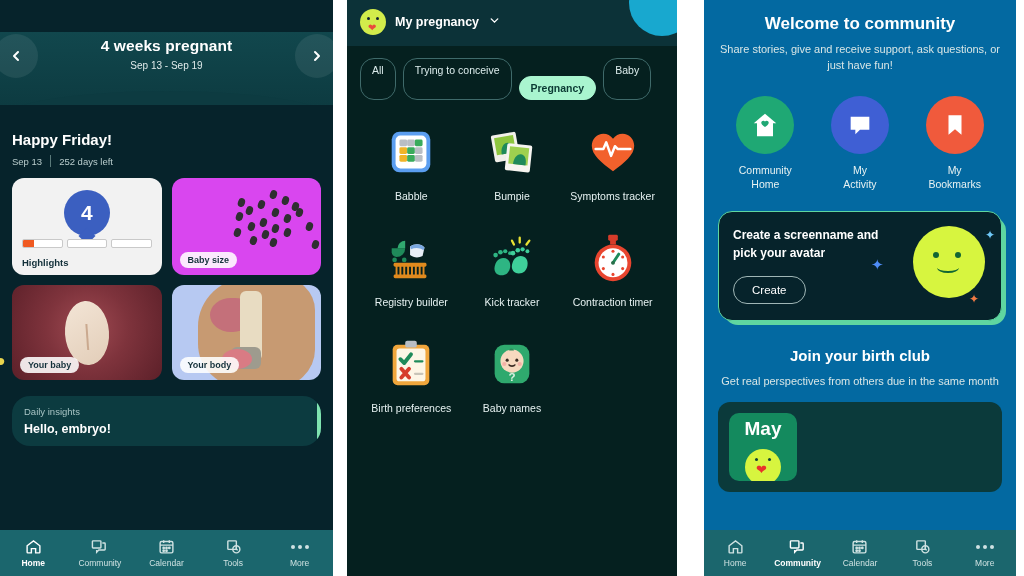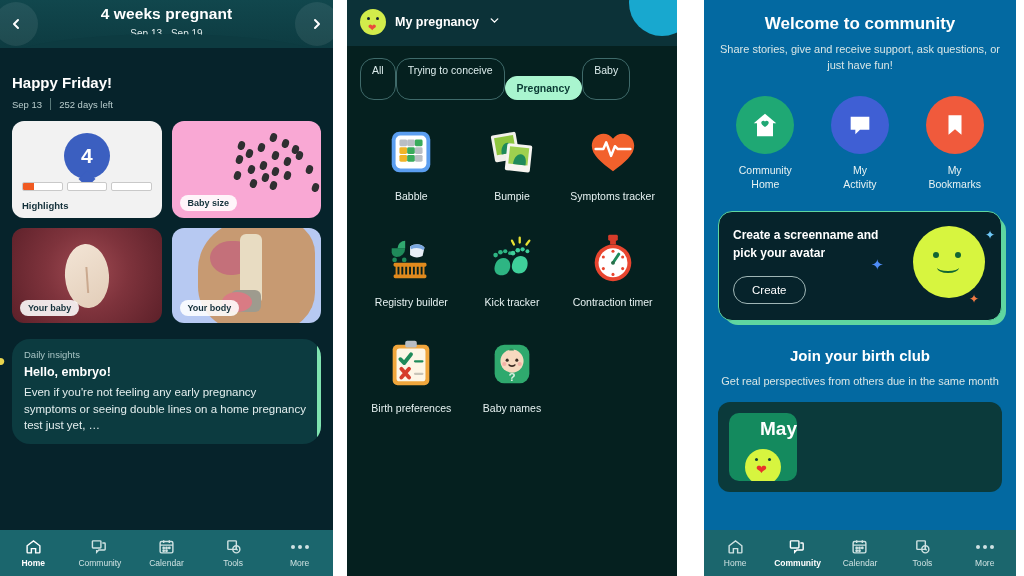--- a/index.html
+++ b/index.html
@@ -8,22 +8,23 @@
 
   .stage { position:relative; width:1024px; height:576px; background:#fff; }
 
   .panel { position:absolute; top:0; height:576px; overflow:hidden; background:#06232b; }
   #panel1 { left:0;   width:333px; }
   #panel2 { left:347px; width:330px; background:#05201f; }
   #panel3 { left:704px; width:312px; background:#0369a1; }
 
   
   .p1-head {
-    position:relative; height:48px; background:#10444a;
+    position:relative; height:73px; background:#10444a;
     background:linear-gradient(180deg,#11474d 0%,#0d3b41 100%);
+    margin-top:32px;
   }
   .p1-head:after{
     content:""; position:absolute; left:0; right:0; bottom:-14px; height:28px;
     background:#0d3b41; border-radius:50% 50% 0 0 / 100% 100% 0 0;
   }
   .arrow-btn {
     position:absolute; top:2px; width:44px; height:44px; border-radius:50%;
     background:rgba(255,255,255,0.08); display:flex; align-items:center; justify-content:center;
     color:#fff; cursor:pointer;
   }
@@ -34,21 +35,21 @@
   .p1-range { text-align:center; color:#dfeaea; font-size:10px; margin-top:5px; }
 
   .p1-body { position:relative; background:#06232b; padding:0 12px; height:516px; }
   .greet { color:#fff; font-size:15px; font-weight:bold; padding-top:26px; }
   .greet-sub { color:#b9cdcd; font-size:9.5px; margin-top:7px; display:flex; align-items:center; gap:8px;}
   .greet-sub .divider{ display:inline-block; width:1px; height:12px; background:#5a7a7a;}
 
   .card-grid { display:grid; grid-template-columns:1fr 1fr; gap:10px; margin-top:11px; }
   .card { border-radius:12px; overflow:hidden; position:relative; height:97px; }
   .card.light { background:#f2f2f2; }
-  .card.white { background:#f9a8d4;text-align:center; }
+  .card.white { background:#d946ef;text-align:center; }
 
   .bubble-wrap{ position:absolute; left:0; right:0; top:12px; display:flex; justify-content:center;}
   .bubble { width:46px; height:46px; border-radius:50%; background:#3b5fc0; color:#fff;
             display:flex;align-items:center;justify-content:center;font-size:21px;font-weight:bold;position:relative;}
   .bubble:after{content:"";position:absolute;bottom:-6px;left:50%;transform:translateX(-50%) rotate(45deg);
                 width:12px;height:12px;background:#3b5fc0;border-radius:0 0 3px 0;}
   .segbar{ position:absolute; left:10px; right:10px; bottom:27px; display:flex; gap:4px;}
   .seg{ flex:1; height:9px; border:1px solid #c9c9c9; border-radius:2px; background:#fff; position:relative; overflow:hidden;}
   .seg .fill{ position:absolute; left:0; top:0; bottom:0; background:#f05a22; }
   .card-label{ position:absolute; left:10px; bottom:7px; color:#13303a; font-size:9.5px; font-weight:bold;}
@@ -94,21 +95,21 @@
   
   .p2-head{ position:relative; height:46px; background:#0c3238; overflow:hidden;}
   .p2-circle{ position:absolute; right:-18px; top:-30px; width:66px; height:66px; border-radius:50%; background:#18a8cf;}
   .p2-headrow{ position:relative; display:flex; align-items:center; gap:9px; padding:9px 0 0 13px;}
   .p2-avatar{ width:26px;height:26px;border-radius:50%;background:#d2ec4b;position:relative;}
   .p2-avatar .eye{position:absolute;top:8px;width:3px;height:3px;border-radius:50%;background:#123;}
   .p2-avatar .eye.l{left:7px;} .p2-avatar .eye.r{right:7px;}
   .p2-avatar .heart{position:absolute;left:8px;bottom:3px;width:10px;height:9px;color:#e94b3c;font-size:10px;line-height:9px;}
   .p2-headtitle{ color:#fff; font-size:12.5px; font-weight:bold;}
   .chev{ color:#fff; }
-  .chips{ display:flex; gap:0; padding:12px 0 0 13px; }
+  .chips{ display:flex; gap:7px; padding:12px 0 0 13px; }
   .chip{ border:1px solid #3f6a6a; color:#dcecec; font-size:10.5px; border-radius:14px; padding:5px 11px; cursor:pointer; white-space:nowrap;}
   .chip.active{ background:#a9f5cf; color:#0a3a33; border-color:#a9f5cf; font-weight:bold;margin-top:18px;}
 
   .tools-grid{ padding:24px 14px 0; display:grid; grid-template-columns:repeat(3,1fr); row-gap:28px; }
   .tool{ display:flex; flex-direction:column; align-items:center; gap:10px; cursor:pointer;}
   .tool .ic{ width:56px; height:56px; display:flex; align-items:center; justify-content:center;}
   .tool .tl{ color:#e6f1f1; font-size:10.5px; text-align:center;}
 
   
   .p3{ padding:14px 14px 0; }
@@ -133,21 +134,21 @@
   .star{ position:absolute; font-size:15px; }
   .star.b1{ left:152px; top:44px; color:#4f8df7; }
   .star.b2{ right:6px; top:16px; color:#6fc8f7; font-size:12px;}
   .star.o1{ right:22px; bottom:14px; color:#f07a44; font-size:12px;}
 
   .p3-title2{ text-align:center; color:#fff; font-size:15px; font-weight:bold; margin-top:26px;}
   .p3-sub2{ text-align:center; color:#d8e6e6; font-size:11px; line-height:1.5; margin-top:9px;}
 
   .clubcard{ margin-top:12px; background:#0b3a3b; border-radius:12px; padding:11px; display:flex; gap:12px;}
   .club-badge{ width:68px; height:68px; border-radius:10px; background:#148a5e; position:relative; overflow:hidden; flex:0 0 auto;}
-  .club-badge .m{ position:absolute; left:0; right:0; top:5px; text-align:right; color:#fff; font-size:19px; font-weight:bold;}
+  .club-badge .m{ position:absolute; left:0; right:0; top:5px; text-align:center; color:#fff; font-size:19px; font-weight:bold;}
   .club-badge .face{ position:absolute; left:50%; transform:translateX(-50%); bottom:-4px; width:36px;height:36px;border-radius:50%;background:#d7f53f;}
   .club-badge .face .eye{position:absolute;top:9px;width:3px;height:3px;border-radius:50%;background:#143;}
   .club-badge .face .eye.l{left:10px;} .club-badge .face .eye.r{right:10px;}
   .club-badge .face .hrt{position:absolute;left:11px;top:14px;color:#e8332a;font-size:13px;line-height:13px;}
   .club-name{ color:#fff; font-size:12.5px; font-weight:bold;}
   .club-meta{ color:#bcd2d2; font-size:9.5px; margin-top:6px;}
   .club-btn{ margin-top:11px; display:inline-block; border:1px solid #9fb6b6; color:#fff; font-size:11.5px;
              padding:6px 20px; border-radius:18px; cursor:pointer;}
 </style>
 </head>
@@ -232,21 +233,20 @@
           <div class="pelvis"></div>
           <div class="uterus"></div>
           <div class="pill-label">Your body</div>
         </div>
       </div>
 
       <div class="insight">
         <div class="bar"></div>
         <div class="ins-kicker">Daily insights</div>
         <div class="ins-title">Hello, embryo!</div>
-        <div class="ins-body">Even if you're not feeling any early pregnancy symptoms or seeing double lines on a home pregnancy test just yet, …</div>
       </div>
     </div>
 
     <div class="botnav">
       <div class="nav-item active">
         <span class="ni">
             <svg viewBox="0 0 24 24" fill="none" stroke="currentColor" stroke-width="2">
               <path d="M3 11l9-7 9 7v9a1 1 0 0 1-1 1h-5v-6H9v6H4a1 1 0 0 1-1-1z"></path>
             </svg>
           </span>

